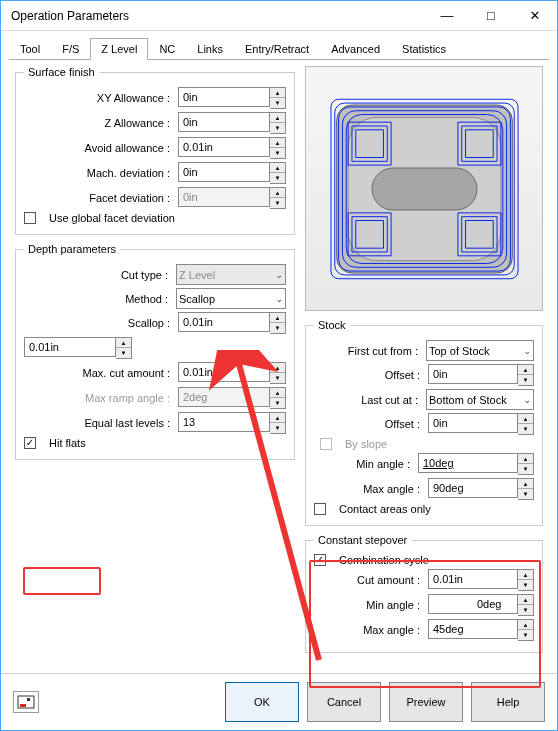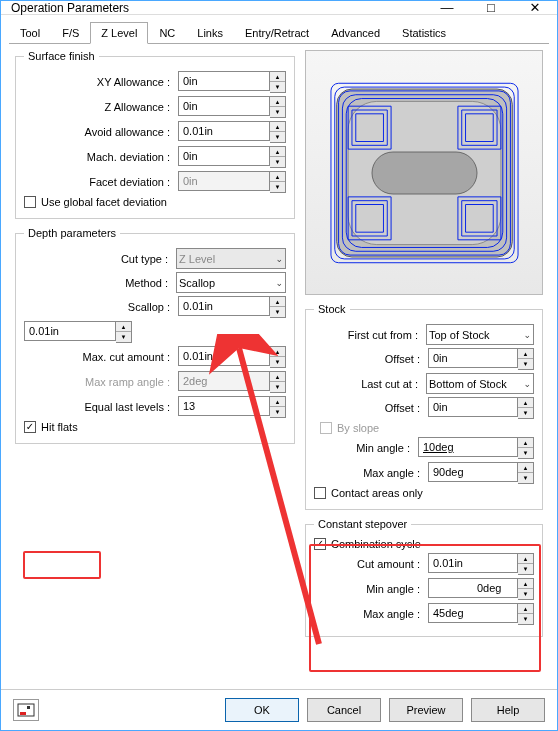--- a/index.html
+++ b/index.html
@@ -10,21 +10,21 @@
     background: #fff;
     color: #000;
     width: 558px;
     height: 731px;
     border: 1px solid #4aa8ff;
     display: flex;
     flex-direction: column;
     position: relative;
   }
   .titlebar {
-    height: 14px;
+    height: 42px;
     display: flex;
     align-items: center;
     padding: 0 0 0 10px;
     background: #fff;
     border-bottom: 1px solid #ddd;
   }
   .titlebar .title { flex: 1; font-size: 12px; }
   .titlebar .winbtn { width: 44px; height: 29px; display:flex; align-items:center; justify-content:center; font-size:13px; }
   .tabs {
     display: flex;
@@ -76,42 +76,42 @@
   .spin .spbtns div { height:10px; display:flex; align-items:center; justify-content:center; background:#eee; font-size:6px; cursor:pointer; }
   .spin .spbtns div:first-child { border-bottom:1px solid #aaa; }
   select, .fakeselect {
     width: 110px; height: 21px; border: 1px solid #888; font-size:11px; padding:0 2px;
     display:flex; align-items:center; justify-content:space-between;
     background:#e9e9e9;
   }
   .fakeselect.light { background:#fff; }
   .fakeselect .chev { font-size:9px; color:#444; }
   .fakeselect.dis { color:#888; background:#e9e9e9; }
-  .radio, .check { display:flex; align-items:center; gap:5px; margin:2px 0;}
+  .radio, .check { display:flex; align-items:center; gap:13px; margin:2px 0;}
   .radio .dot { width:12px;height:12px;border:1px solid #555;border-radius:50%;display:flex;align-items:center;justify-content:center; }
   .radio .dot.sel::after{content:"";width:6px;height:6px;border-radius:50%;background:#000;}
   .check .box { width:12px;height:12px;border:1px solid #555;display:flex;align-items:center;justify-content:center;font-size:10px;line-height:10px;}
   .preview {
     border: 1px solid #bbb;
     height: 245px;
     background: linear-gradient(#f6f6f6,#e8e8e8);
     display:flex; align-items:center; justify-content:center;
     overflow:hidden;
   }
   .preview svg { width: 215px; height: 210px; }
   .footer {
     display:flex;
     gap:8px;
     padding:8px 12px;
     border-top:1px solid #ccc;
     align-items:center;
   }
   .footer .spacer { flex:1; }
   .btn {
-    width:74px; height:24px;
+    width:74px; height:40px;
     border:1px solid #8a8a8a;
     background:#e6e6e6;
     display:flex;align-items:center;justify-content:center;
     cursor:pointer;
     font-size:11px;
   }
   .btn.primary { border:1px solid #0a64ad; background:#eaf3fb; }
   .corner-icon{
     width:26px;height:22px; border:1px solid #999; background:#fff;
     display:flex;align-items:center;justify-content:center;

